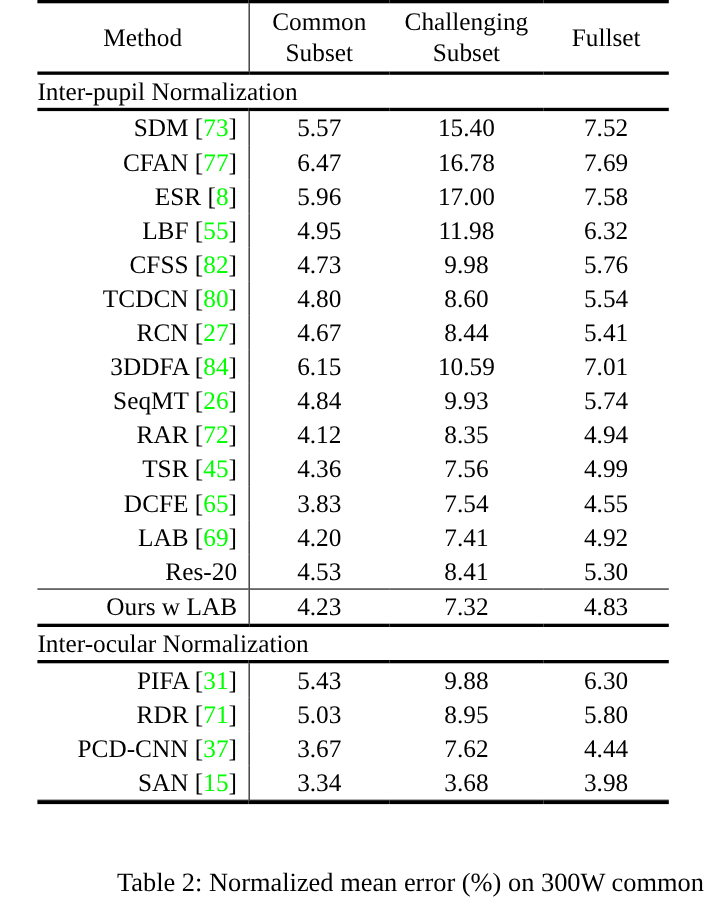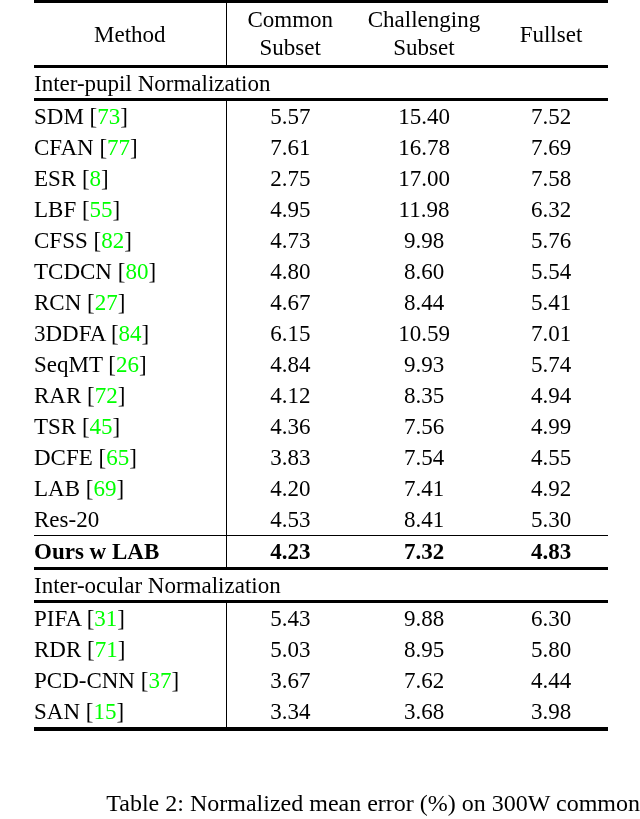--- a/index.html
+++ b/index.html
@@ -84,29 +84,29 @@
     height: 30px;
     padding: 0 !important;
   }
 
   
   tr.data-row td {
     height: 31px;
     font-size: 23px;
   }
   td.method-cell {
-    text-align: left;
+    text-align: right;
     white-space: nowrap;
     padding-right: 10px !important;
   }
   td.num-cell {
     text-align: center;
   }
   tr.bold-row td {
-    font-weight: bold;
+    font-weight: normal;
   }
   .ref {
     color: #00ff00;
   }
   .refbr {
     color: #000000;
   }
 
   
   .caption {
@@ -169,27 +169,27 @@
             <td class="r-heavy"></td>
           </tr>
           <tr class="data-row">
             <td class="method-cell vsep"><span>SDM</span><span class="refbr"> [</span><span class="ref">73</span><span class="refbr">]</span></td>
             <td class="num-cell">5.57</td>
             <td class="num-cell">15.40</td>
             <td class="num-cell">7.52</td>
           </tr>
           <tr class="data-row">
             <td class="method-cell vsep"><span>CFAN</span><span class="refbr"> [</span><span class="ref">77</span><span class="refbr">]</span></td>
-            <td class="num-cell">7.61</td>
+            <td class="num-cell">6.47</td>
             <td class="num-cell">16.78</td>
             <td class="num-cell">7.69</td>
           </tr>
           <tr class="data-row">
             <td class="method-cell vsep"><span>ESR</span><span class="refbr"> [</span><span class="ref">8</span><span class="refbr">]</span></td>
-            <td class="num-cell">2.75</td>
+            <td class="num-cell">5.96</td>
             <td class="num-cell">17.00</td>
             <td class="num-cell">7.58</td>
           </tr>
           <tr class="data-row">
             <td class="method-cell vsep"><span>LBF</span><span class="refbr"> [</span><span class="ref">55</span><span class="refbr">]</span></td>
             <td class="num-cell">4.95</td>
             <td class="num-cell">11.98</td>
             <td class="num-cell">6.32</td>
           </tr>
           <tr class="data-row">

